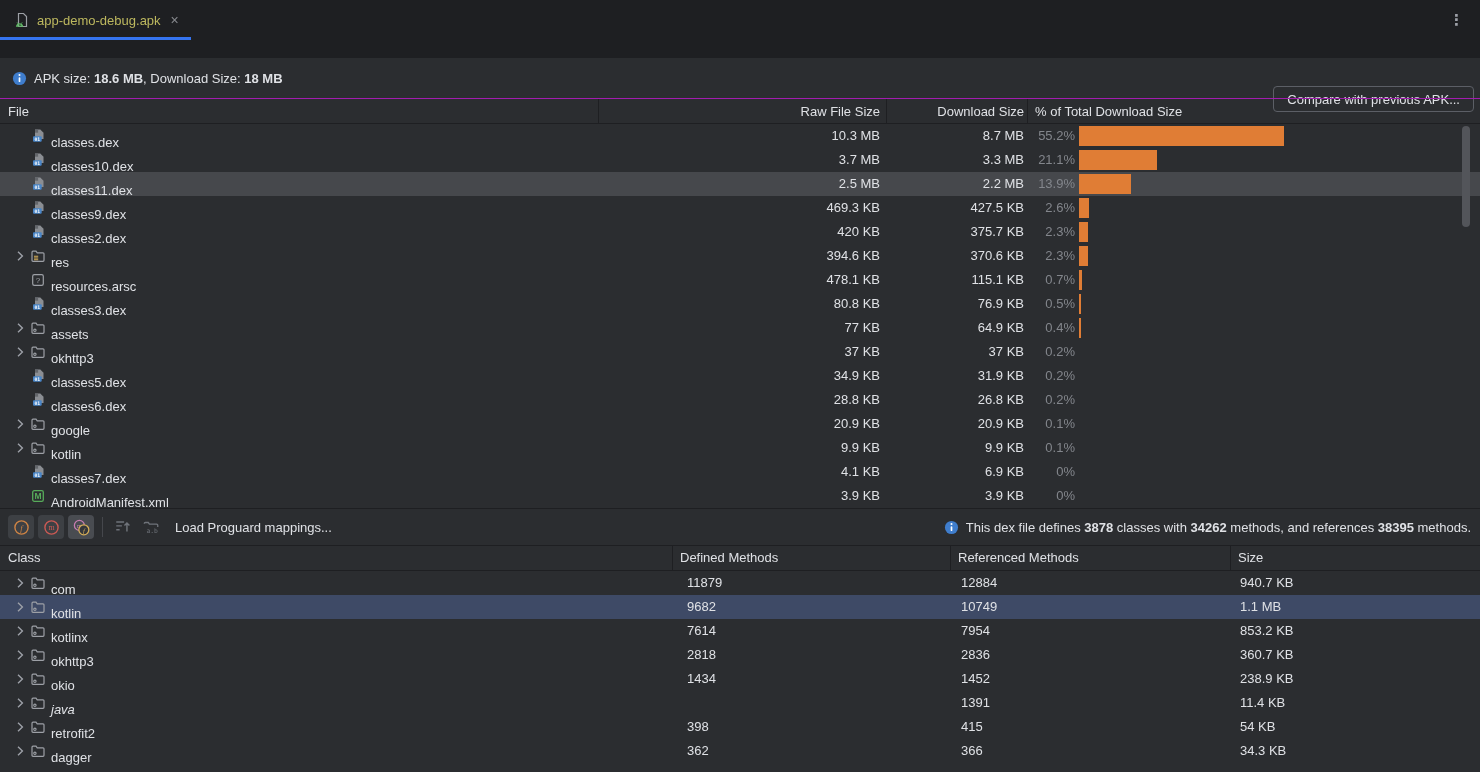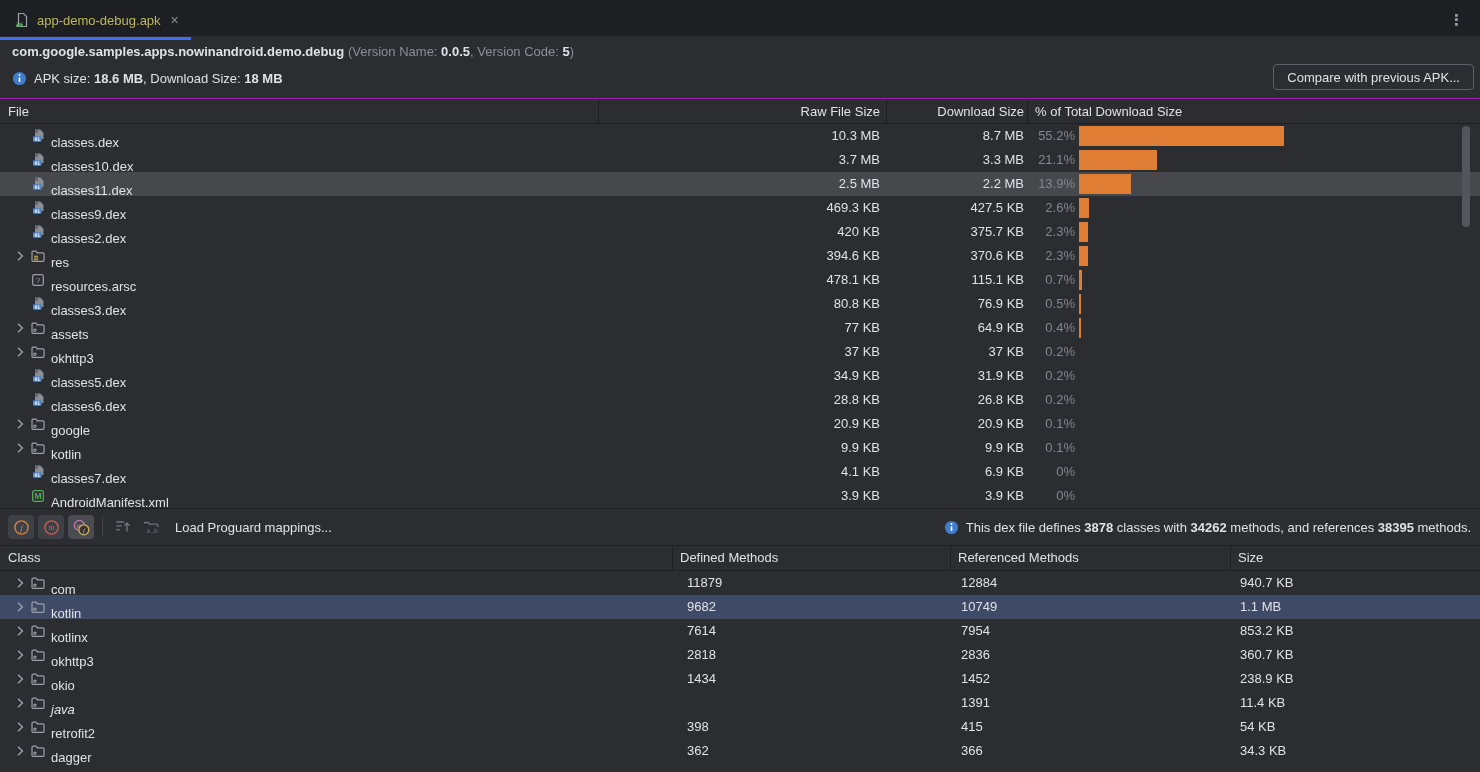--- a/index.html
+++ b/index.html
@@ -5,21 +5,21 @@
   * { box-sizing: border-box; margin: 0; padding: 0; }
   html,body { width:1480px; height:772px; overflow:hidden; }
   body {
     background:#2b2d30; color:#dfe1e5;
     font-family:"Liberation Sans","DejaVu Sans",sans-serif;
     font-size:13px; position:relative;
   }
   svg { display:block; }
 
   
-  .tabbar { height:36px; background:#1e1f22; position:relative; }
+  .tabbar { height:58px; background:#1e1f22; position:relative; }
   .tab { display:inline-flex; align-items:center; gap:7px; height:40px;
          padding:0 12px 0 14px; position:relative; cursor:default; }
   .tab::after { content:""; position:absolute; left:0; right:0; bottom:0;
                 height:3px; background:#3574f0; }
   .tab-label { color:#bdb85f; }
   .tab-close { color:#87898e; font-size:14px; margin-left:3px; line-height:1; }
   .tab-overflow { position:absolute; right:16px; top:10px; color:#9da0a8;
                   font-size:15px; font-weight:bold; line-height:20px; }
 
   
@@ -93,23 +93,20 @@
         <path d="M3.9 11.6l-.8-1.1M7.3 11.6l.8-1.1" stroke="#5fb865" stroke-width="1"></path>
       </svg>
     </span>
     <span class="tab-label">app-demo-debug.apk</span>
     <span class="tab-close">×</span>
   </div>
   <span class="tab-overflow">⋮</span>
 </div>
 
 <div class="apk-info">
-  <div class="pkg-line">
-    <span class="pkg-name">com.google.samples.apps.nowinandroid.demo.debug</span><span class="ver-gray"> (Version Name: </span><span class="ver-val">0.0.5</span><span class="ver-gray">, Version Code: </span><span class="ver-val">5</span><span class="ver-gray">)</span>
-  </div>
   <div class="apk-line">
     <span>
       <svg width="15" height="15" viewBox="0 0 16 16">
         <circle cx="8" cy="8" r="7" fill="#3f7dcc"></circle>
         <rect x="7.1" y="6.6" width="1.8" height="5.2" rx="0.9" fill="#fff"></rect>
         <circle cx="8" cy="4.3" r="1.1" fill="#fff"></circle>
       </svg>
     </span>
     <span>
       <span>APK size: </span><span class="bold">18.6 MB</span><span>, Download Size: </span><span class="bold">18 MB</span>

